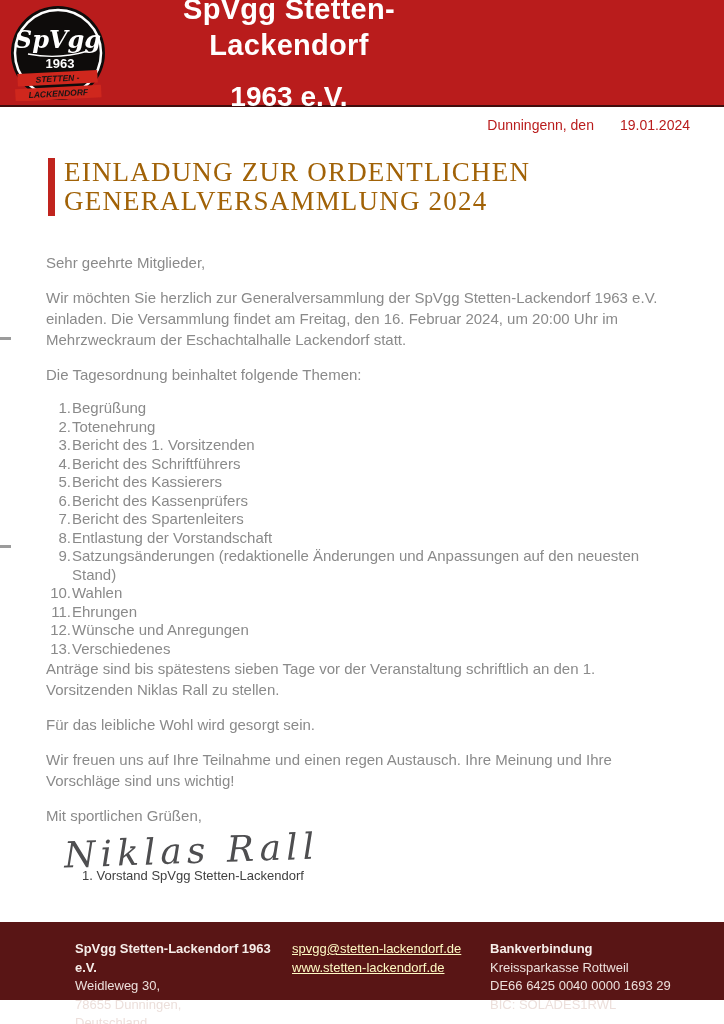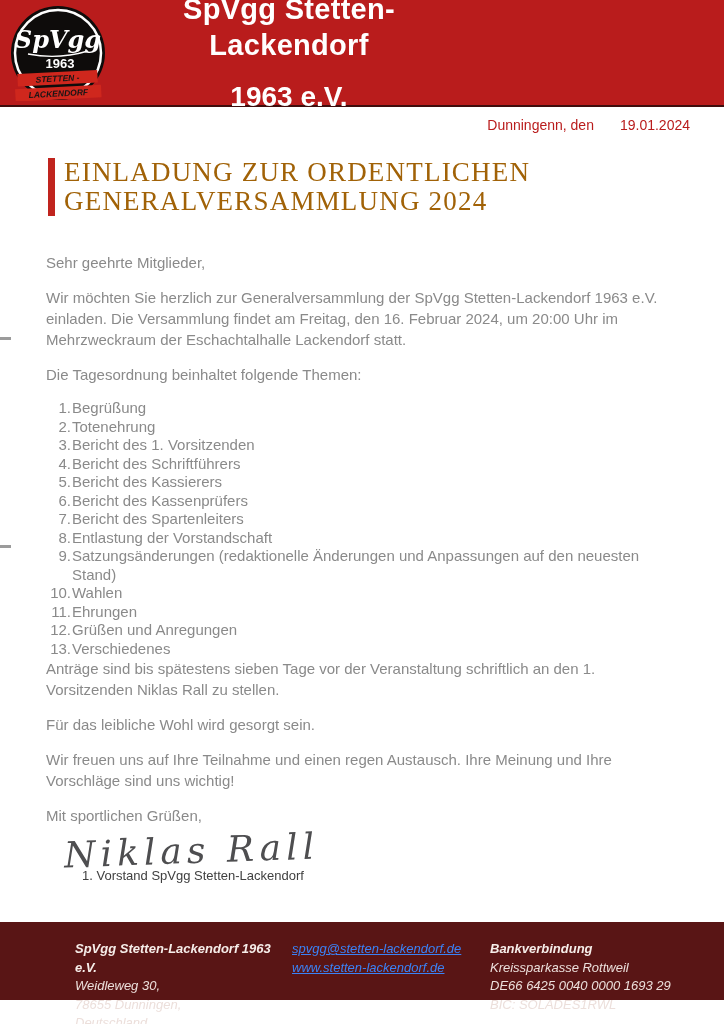--- a/index.html
+++ b/index.html
@@ -57,25 +57,25 @@
   .sig-title { font-size:13px; color:#404040; margin-left:36px; }
 
   
   .fold-mark { position:absolute; left:0; width:11px; height:3px; background:#9b9b9b; }
   .fm1 { top:337px; } .fm2 { top:545px; }
 
   
   .footer {
     position:absolute; left:0; top:922px; width:724px; height:78px;
     background:#591515; color:#ecdfdb; font-size:13px; line-height:18.5px;
-    display:flex; padding:18px 3px 0 75px;font-style:italic;
+    display:flex; padding:18px 3px 0 75px;
   }
   .fcol1 { width:217px; } .fcol2 { width:198px; } .fcol3 { flex:1; }
   .fhead { font-weight:bold; color:#f6ede9; }
-  .flink { color:#3b82f6; text-decoration:underline; display:block; }
+  .flink { color:#fef9c3; text-decoration:underline; display:block; }
 </style>
 </head>
 <body>
 
 <div class="page">
 
   <div class="header">
     <svg class="logo" viewBox="0 0 96 96" aria-hidden="true">
       <circle cx="48" cy="48" r="47" fill="#0e0c0b"></circle>
       <circle cx="48" cy="48" r="43" fill="none" stroke="#fdfdfd" stroke-width="2.5"></circle>
@@ -114,21 +114,21 @@
         <li>Totenehrung</li>
         <li>Bericht des 1. Vorsitzenden</li>
         <li>Bericht des Schriftführers</li>
         <li>Bericht des Kassierers</li>
         <li>Bericht des Kassenprüfers</li>
         <li>Bericht des Spartenleiters</li>
         <li>Entlastung der Vorstandschaft</li>
         <li>Satzungsänderungen (redaktionelle Änderungen und Anpassungen auf den neuesten Stand)</li>
         <li>Wahlen</li>
         <li>Ehrungen</li>
-        <li>Grüßen und Anregungen</li>
+        <li>Wünsche und Anregungen</li>
         <li>Verschiedenes</li>
       </ol>
     <p class="motions">Anträge sind bis spätestens sieben Tage vor der Veranstaltung schriftlich an den 1. Vorsitzenden Niklas Rall zu stellen.</p>
     <p>Für das leibliche Wohl wird gesorgt sein.</p>
     <p>Wir freuen uns auf Ihre Teilnahme und einen regen Austausch. Ihre Meinung und Ihre Vorschläge sind uns wichtig!</p>
     <p>Mit sportlichen Grüßen,</p>
     <div class="signature">Niklas Rall</div>
     <div class="sig-title">1. Vorstand SpVgg Stetten-Lackendorf</div>
   </div>
 

